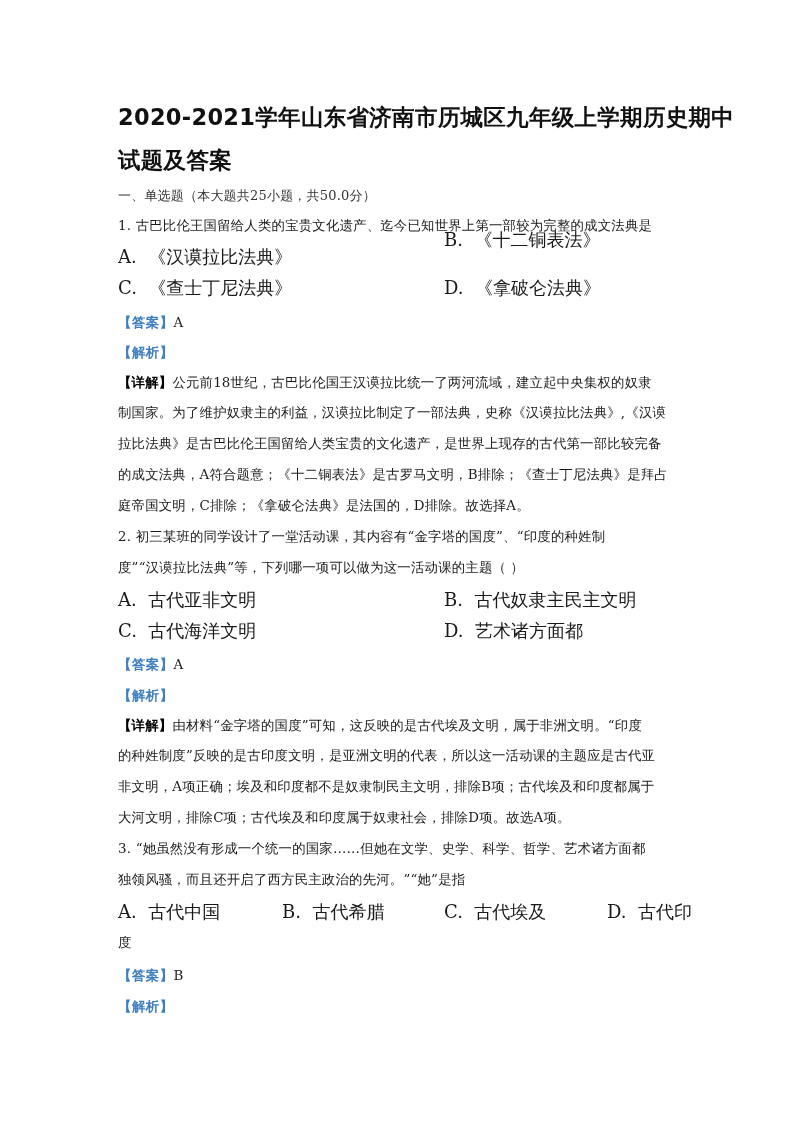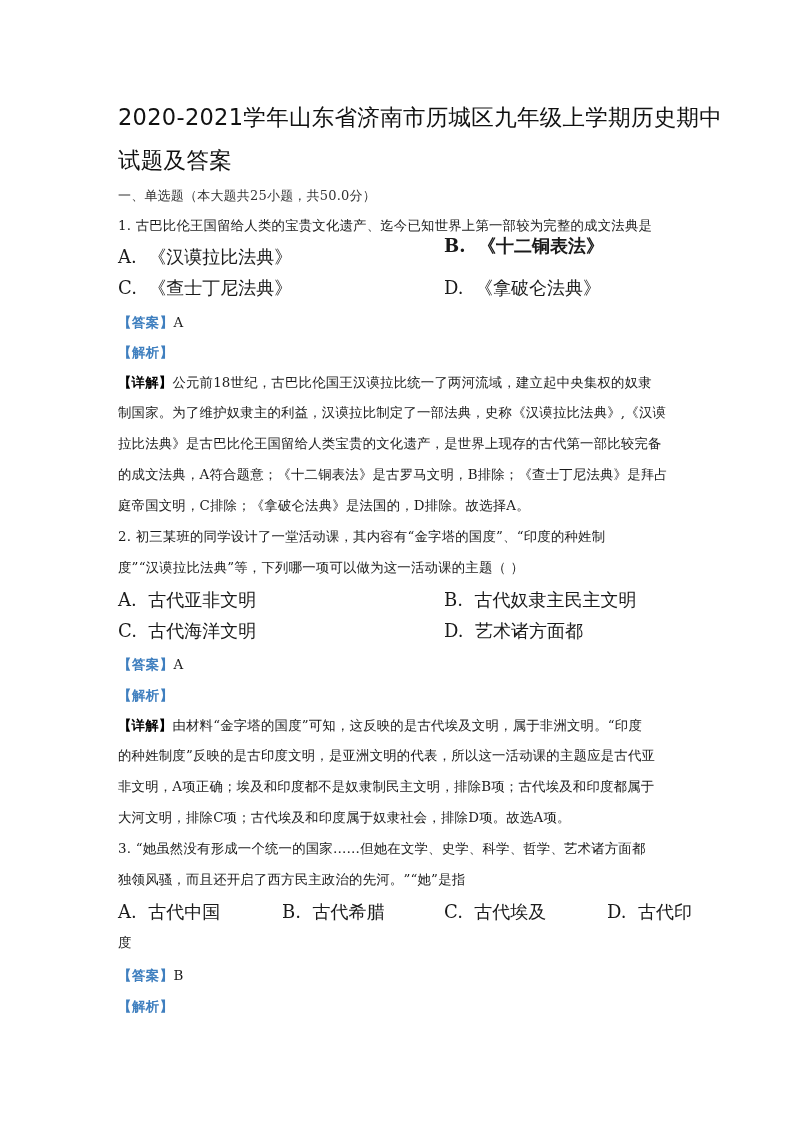--- a/index.html
+++ b/index.html
@@ -24,21 +24,21 @@
     .line {
       position: absolute;
       left: 0;
       white-space: nowrap;
       font-size: 13.4px;
       line-height: 20px;
       letter-spacing: 0.2px;
     }
     .title {
       font-family: "DejaVu Sans", "Liberation Sans", sans-serif;
-      font-weight: normal;
+      font-weight: bold;
       font-size: 22.5px;
       line-height: 30px;
       letter-spacing: 0.3px;
       color: #111;
     }
     .section {
       font-size: 13px;
       color: #333;
     }
     .blue-label {
@@ -84,21 +84,21 @@
   <div class="line title" style="top:102px;">2020-2021学年山东省济南市历城区九年级上学期历史期中</div>
   <div class="line title" style="top:145px;">试题及答案</div>
 
   <div class="line section" style="top:186px;">一、单选题（本大题共25小题，共50.0分）</div>
 
   <div class="line" style="top:216px;">1.  古巴比伦王国留给人类的宝贵文化遗产、迄今已知世界上第一部较为完整的成文法典是</div>
 
   <div class="opt" style="top:247px; left:0;">
     <span>A.</span>&nbsp;&nbsp;<span>《汉谟拉比法典》</span>
   </div>
-  <div class="opt" style="top:236px; left:326px;font-weight:bold;">
+  <div class="opt" style="top:230px; left:326px;">
     <span>B.</span>&nbsp;&nbsp;<span>《十二铜表法》</span>
   </div>
   <div class="opt" style="top:278px; left:0;">
     <span>C.</span>&nbsp;&nbsp;<span>《查士丁尼法典》</span>
   </div>
   <div class="opt" style="top:278px; left:326px;">
     <span>D.</span>&nbsp;&nbsp;<span>《拿破仑法典》</span>
   </div>
 
   <div class="line" style="top:312px;">

